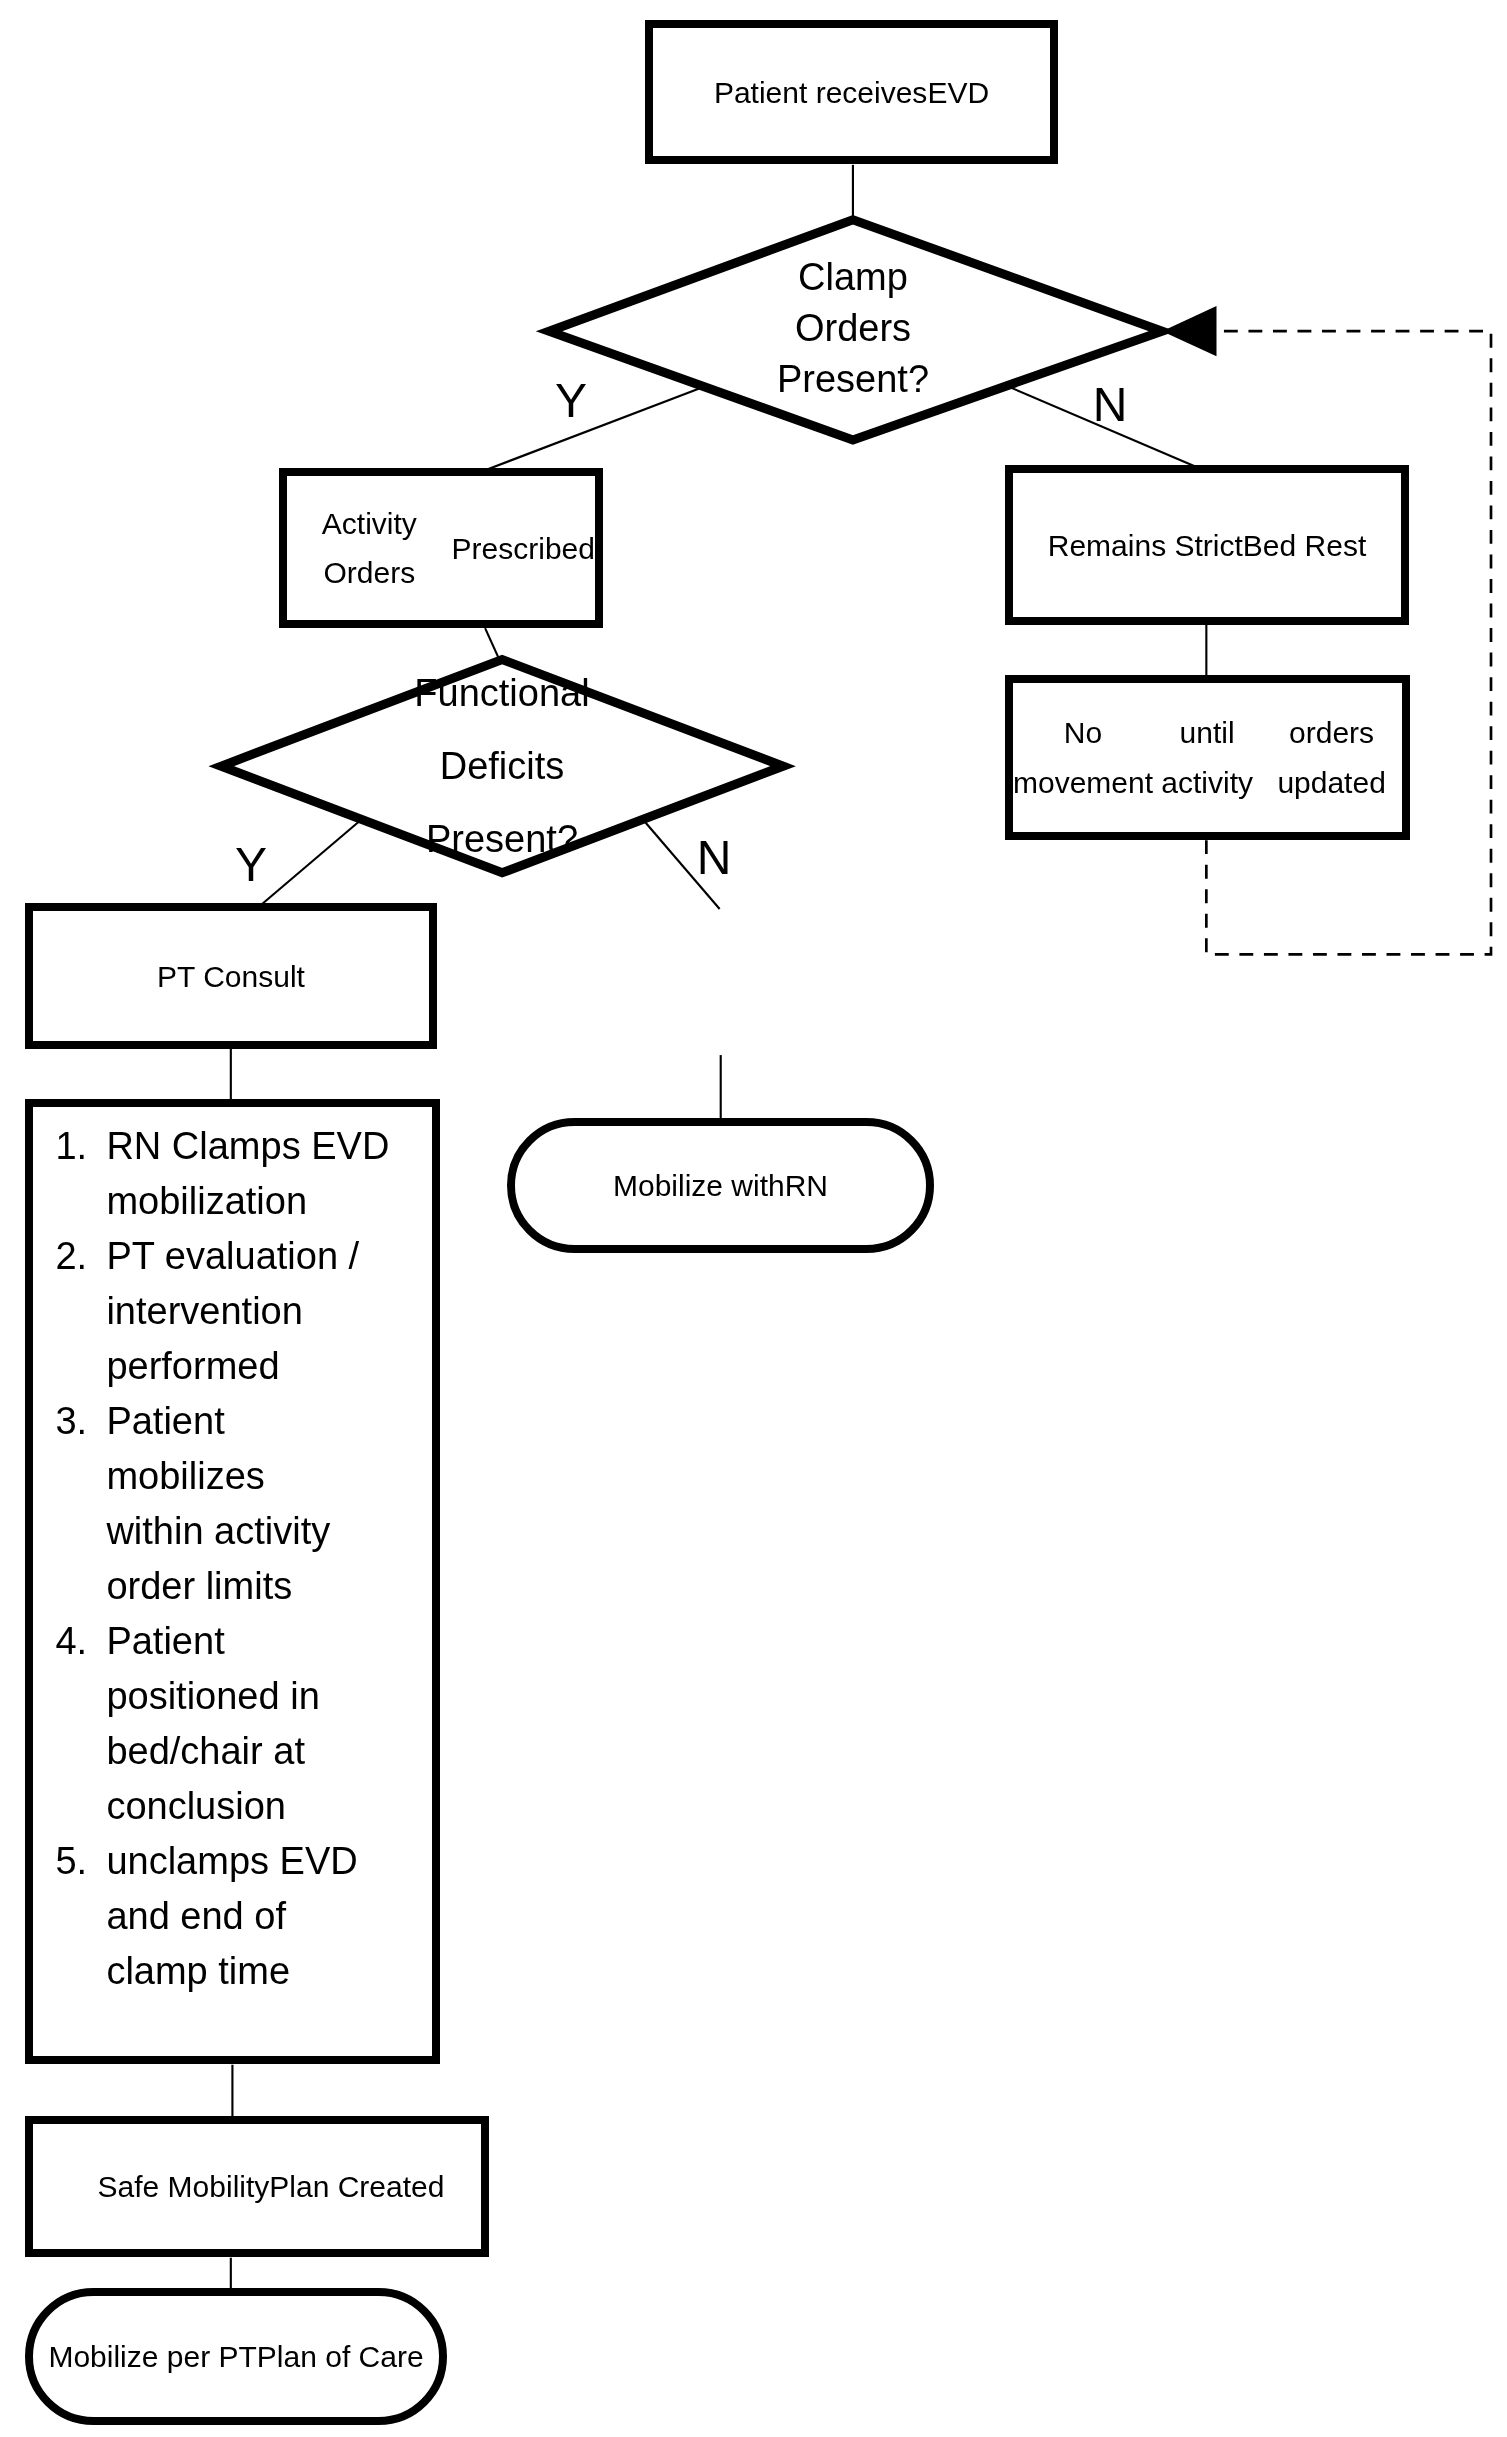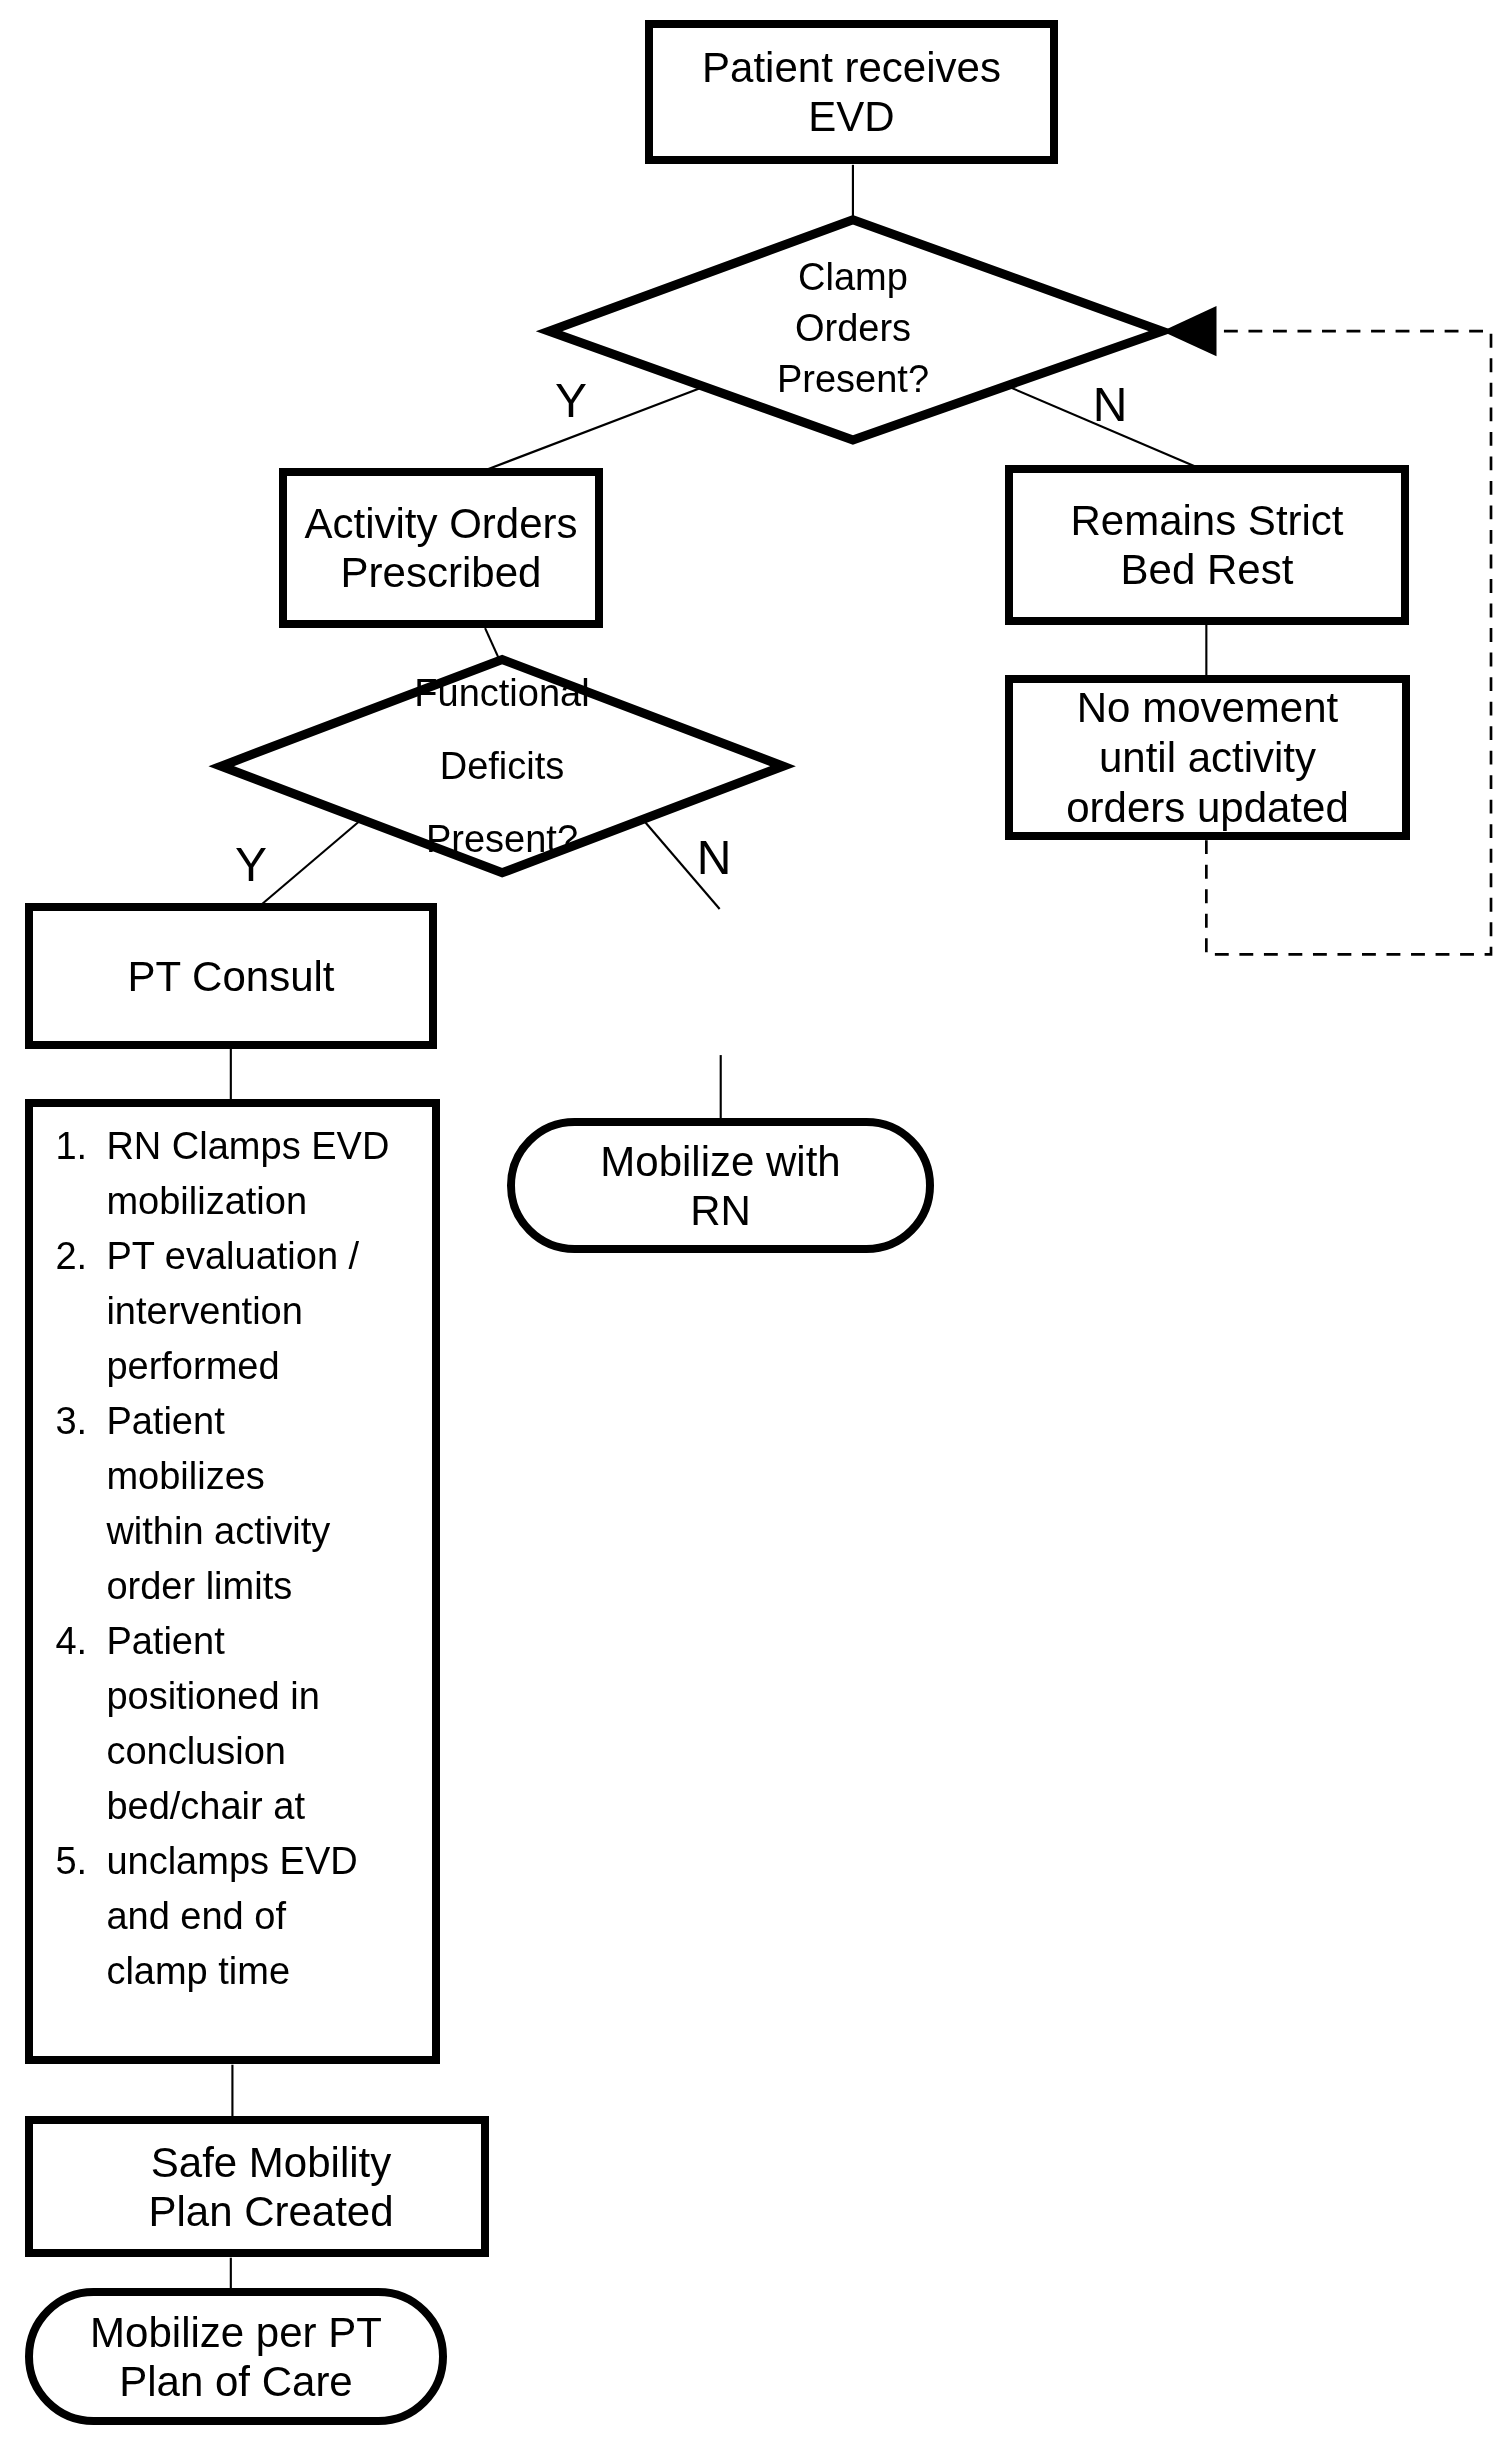--- a/index.html
+++ b/index.html
@@ -20,25 +20,25 @@
     left: 0; top: 0;
     width: 1507px;
     height: 2438px;
   }
   .node {
     position: absolute;
     box-sizing: border-box;
     border: 8px solid #000000;
     background: #ffffff;
     display: flex;
-    flex-direction: column;
+    flex-direction: row;
     align-items: center;
     justify-content: center;
     text-align: center;
-    font-size: 42px;
+    font-size: 30px;
     line-height: 49px;
   }
   .stadium {
     border-radius: 72px;
   }
   .dtext {
     position: absolute;
     display: flex;
     flex-direction: column;
     align-items: center;
@@ -174,22 +174,22 @@
         <div>mobilizes</div>
         <div>within activity</div>
         <div>order limits</div>
       </div>
     </div>
     <div class="step-row">
       <div class="step-num">4.</div>
       <div class="step-text">
         <div>Patient</div>
         <div>positioned in</div>
+        <div>bed/chair at</div>
         <div>conclusion</div>
-        <div>bed/chair at</div>
       </div>
     </div>
     <div class="step-row">
       <div class="step-num">5.</div>
       <div class="step-text">
         <div>unclamps EVD</div>
         <div>and end of</div>
         <div>clamp time</div>
       </div>
     </div>

